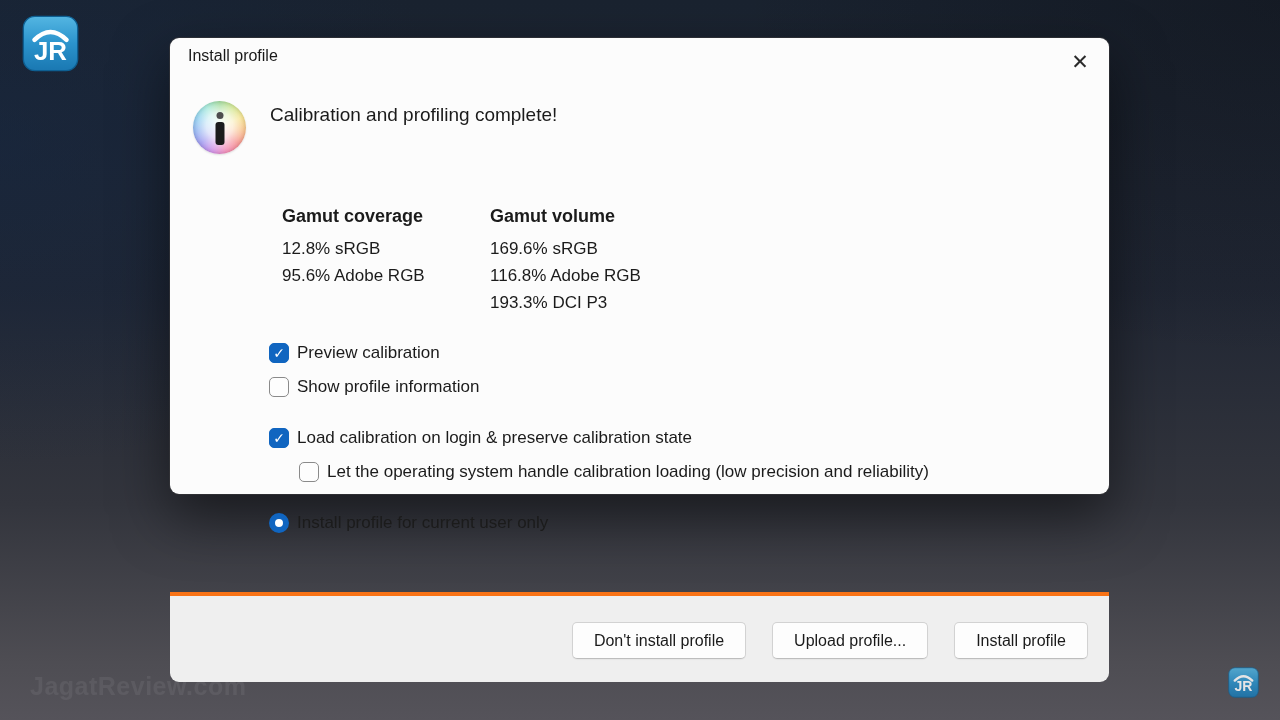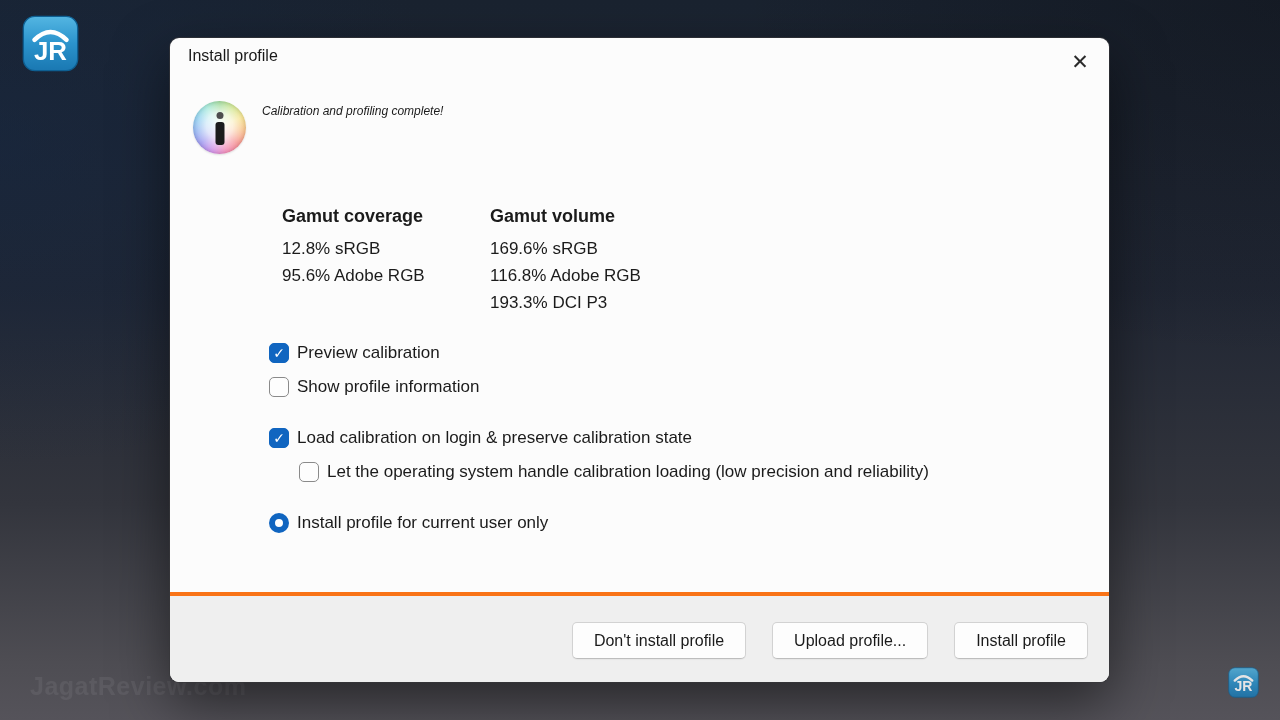--- a/index.html
+++ b/index.html
@@ -21,21 +21,21 @@
   .jr-logo.bottom-right { left: 1228px; top: 667px; width: 31px; height: 31px; opacity: 0.85; }
   .watermark {
     position: absolute; left: 30px; top: 672px;
     font-size: 25px; font-weight: bold; letter-spacing: 0.5px;
     color: rgba(255,255,255,0.065);
     white-space: nowrap; user-select: none;
   }
 
   .dialog {
     position: absolute; left: 170px; top: 38px;
-    width: 939px; height: 644px;
+    width: 939px; height: 456px;
     background: var(--dialog-bg, #fcfcfc);
     border-radius: 9px;
     box-shadow: 0 0 0 1px rgba(55,55,58,0.65), 0 22px 55px rgba(0,0,0,0.5);
   }
   .dialog-title {
     position: absolute; left: 18px; top: 9px;
     font-size: 16px; color: #191919;
   }
   .close-btn {
     position: absolute; right: 12px; top: 7px;
@@ -57,21 +57,21 @@
   }
   .info-icon .i-dot {
     position: absolute; left: 50%; top: 11px; transform: translateX(-50%);
     width: 7px; height: 7px; border-radius: 50%; background: #4d4d4d;
   }
   .info-icon .i-bar {
     position: absolute; left: 50%; top: 21px; transform: translateX(-50%);
     width: 9px; height: 23px; border-radius: 3px; background: #1c1c1c;
   }
 
-  .message { position: absolute; left: 92px; top: 66px; font-size: 12px; font-style: italic; }
+  .message { position: absolute; left: 100px; top: 66px; font-size: 19px; }
 
   .gamut { position: absolute; left: 99px; top: 168px; display: flex; }
   .gamut-col:first-child { width: 208px; margin-left: 13px; }
   .gamut-header { font-size: 18px; font-weight: bold; margin-bottom: 8px; }
   .gamut-row { font-size: 17px; line-height: 27px; }
 
   .opt-row {
     position: absolute; left: 99px;
     display: flex; align-items: center; gap: 8px;
     height: 22px; font-size: 17px; white-space: nowrap;

